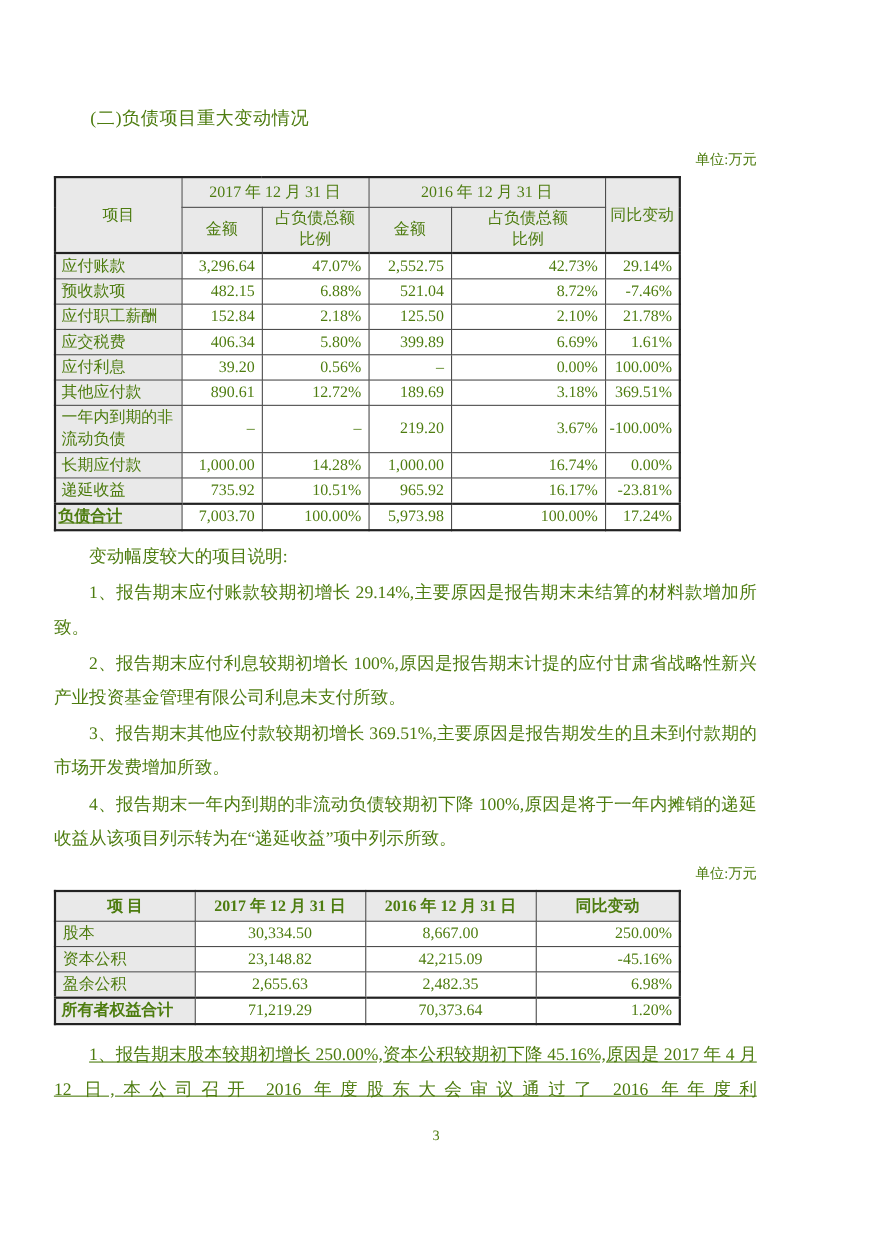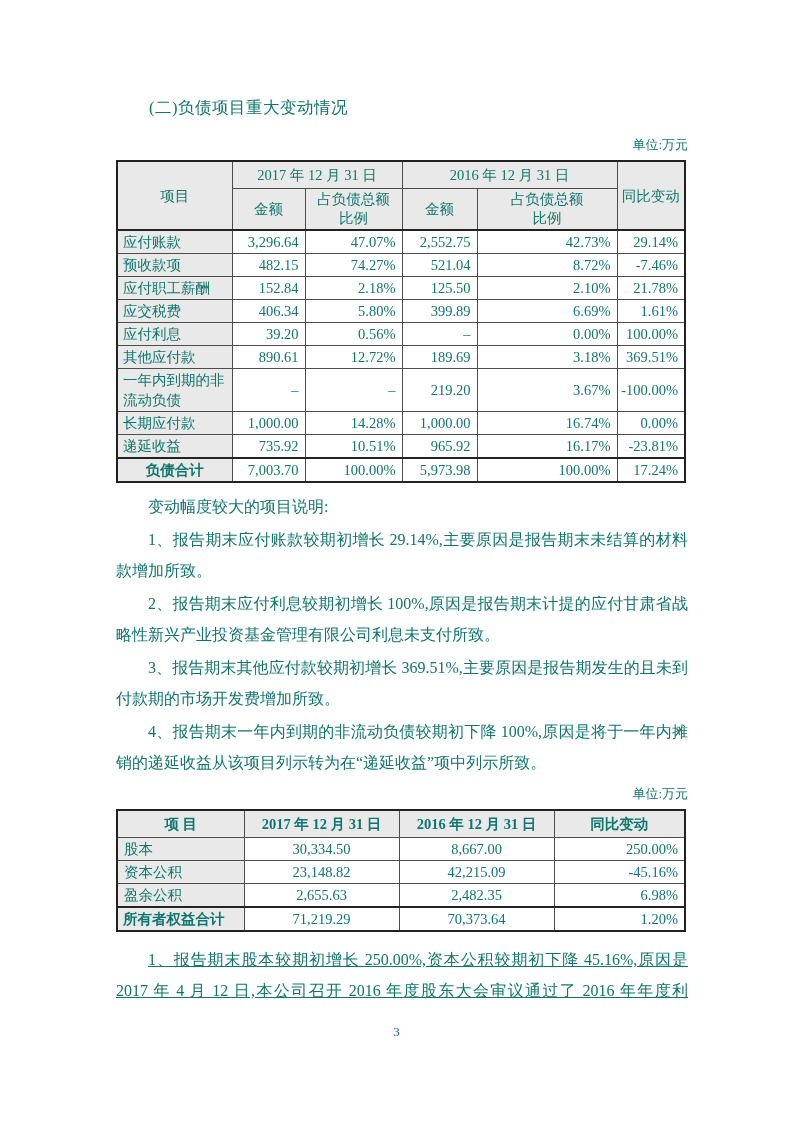--- a/index.html
+++ b/index.html
@@ -1,23 +1,23 @@
 <!DOCTYPE html>
 <html><head>
 <meta charset="utf-8">
 <style>
   html,body{margin:0;padding:0;background:#ffffff;}
   .page{
     position:relative;
     width:793px;height:1122px;
     box-sizing:border-box;
     background:#ffffff;
-    padding:96px 105px 0 116px;
+    padding:96px 105px 0 49px;
     font-family:"Liberation Serif","DejaVu Serif",serif;
-    color:#0f766e;
+    color:#4d7c0f;
     overflow:hidden;
   }
   .h{font-size:16.5px;line-height:24px;text-indent:2em;letter-spacing:.5px;}
   .unit{font-size:13px;text-align:right;margin:14px 0 5px;line-height:21px;}
   .unit.u2{margin:5px 0 5px;}
 
   table{border-collapse:collapse;table-layout:fixed;width:568px;border:2px solid #222;}
   th,td{
     border:1px solid #4d4d4d;
     font-weight:normal;
@@ -27,21 +27,21 @@
     vertical-align:middle;
   }
   thead th{background:#e9e9e9;text-align:center;}
   .t1 thead tr.r1 th{padding:3px 2px;}
   .t1 thead tr.r2 th{border-bottom:2px solid #222;}
   .t1 thead th[rowspan]{border-bottom:2px solid #222;}
   .wrap{display:inline-block;max-width:78px;line-height:19px;}
   td.item{background:#e9e9e9;text-align:left;padding-left:5px;}
   td.num{text-align:right;padding-right:6px;}
   tr.total td{border-top:2px solid #222;}
-  .t1 tr.total td.lbl{background:#e9e9e9;text-align:center;font-weight:bold;}
+  .t1 tr.total td.lbl{background:#e9e9e9;text-align:left;font-weight:bold;text-decoration:underline;}
   .t2 th{font-weight:bold;padding:3px 2px;}
   .t2 td.mid{text-align:center;}
   .t2 td.item{padding-left:6px;}
   .t2 tr.total td.lbl{background:#e9e9e9;font-weight:bold;padding-left:5px;text-align:left;}
 
   .notes{margin-top:8px;}
   .body-p{font-size:16px;line-height:31px;text-align:justify;text-indent:2em;margin:2px 0;}
   .h3{margin-top:4px;}
   .cont{margin-top:12px;text-align-last:justify;text-decoration:underline;}
   .pageno{position:absolute;left:0;right:0;top:1024px;text-align:center;font-size:13px;line-height:16px;}
@@ -82,21 +82,21 @@
         <td class="item">应付账款</td>
         <td class="num">3,296.64</td>
         <td class="num">47.07%</td>
         <td class="num">2,552.75</td>
         <td class="num">42.73%</td>
         <td class="num">29.14%</td>
       </tr>
       <tr>
         <td class="item">预收款项</td>
         <td class="num">482.15</td>
-        <td class="num">74.27%</td>
+        <td class="num">6.88%</td>
         <td class="num">521.04</td>
         <td class="num">8.72%</td>
         <td class="num">-7.46%</td>
       </tr>
       <tr>
         <td class="item">应付职工薪酬</td>
         <td class="num">152.84</td>
         <td class="num">2.18%</td>
         <td class="num">125.50</td>
         <td class="num">2.10%</td>

